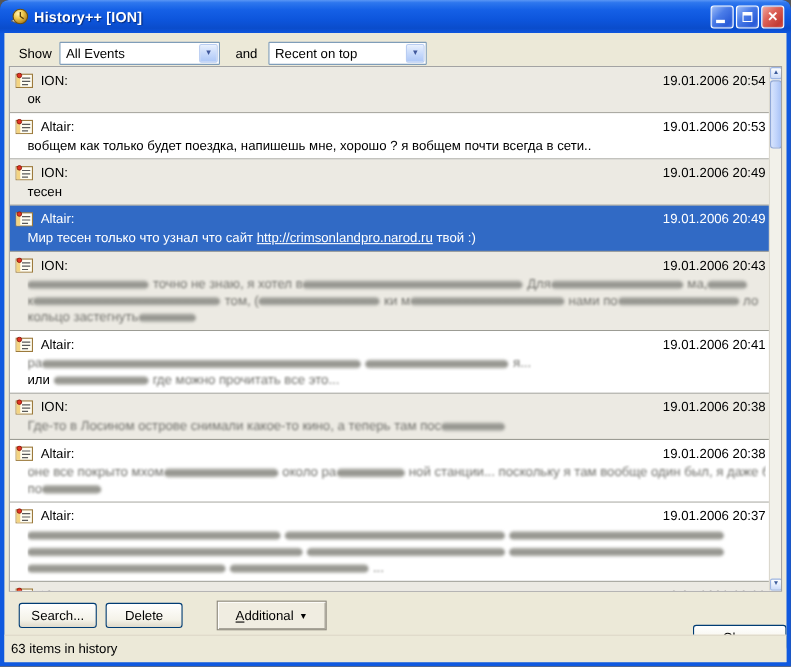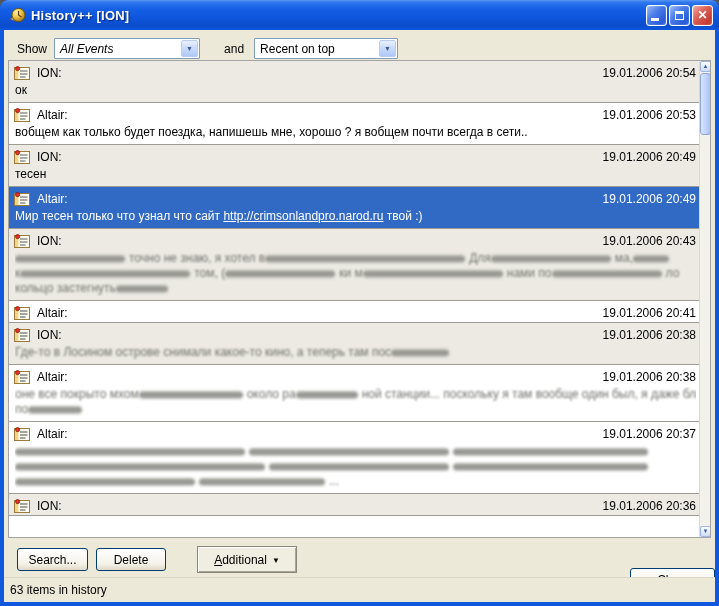--- a/index.html
+++ b/index.html
@@ -43,42 +43,42 @@
     box-shadow:inset 0 -1px 0 #98ACE2;
     overflow:hidden;
   }
   
   .toolbar{position:absolute;top:8px;left:13px;display:flex;align-items:center;justify-content:flex-end;}
   .tb-label{margin-right:7px;}
   .combo{
     height:21px;background:#fff;border:1px solid #7F9DB9;border-radius:1px;
     display:flex;align-items:center;cursor:default;
   }
-  .combo-1{width:146px;margin-right:24px;font-style:italic;}
+  .combo-1{width:146px;margin-right:14px;}
   .combo-2{width:144px;margin-left:10px;}
   .combo-value{flex:1;padding:0 5px;white-space:nowrap;overflow:hidden;}
   .combo-btn{
     width:17px;height:17px;margin:1px;border:1px solid #B9CDF2;border-radius:2px;
     background:linear-gradient(180deg,#E8F0FD 0%,#CBDCFB 45%,#AEC8F7 100%);
     color:#40589C;font-size:7px;line-height:16px;text-align:center;
   }
   
   .hlist{
     position:absolute;top:30px;left:4px;width:703px;height:478px;
     background:#fff;border:1px solid #a3a3a3;overflow:hidden;
   }
   .row{border-bottom:1px solid #9C9C94;cursor:default;}
   .row-in{background:#ECEAE3;}
   .row-out{background:#FFFFFF;}
   .row-sel{background:#316AC5;color:#fff;}
   .row-hdr{display:flex;align-items:center;height:21px;padding:2px 14px 0 5px;}
   .msg-icon{width:16px;height:14px;flex:0 0 auto;}
   .author{margin-left:7px;flex:1;white-space:nowrap;overflow:hidden;}
   .tstamp{white-space:nowrap;}
-  .row-lines{padding:1px 14px 4px 6px;}
+  .row-lines{padding:1px 14px 4px 6px;margin-left:10px;}
   .line{height:15px;line-height:15px;white-space:nowrap;overflow:hidden;}
   .ghost{color:#71716C;filter:blur(1.1px);}
   .smudge{
     display:inline-block;height:8px;border-radius:4px;margin:0 4px -1px 0;
     background:linear-gradient(180deg,#B2B2AC 0%,#8E8E88 55%,#C0C0BA 100%);
     filter:blur(1.4px);
   }
   .msg-link{color:inherit;text-decoration:underline;cursor:pointer;}
   
   .sb{position:absolute;top:0;right:0;bottom:0;width:11px;background:#F2F1EA;border-left:1px solid #DBD8CE;}
@@ -265,20 +265,24 @@
               <rect x="0.5" y="1.5" width="15" height="12" fill="#FFFDF2" stroke="#9C7A3C"></rect>
               <rect x="1" y="2" width="3.4" height="11" fill="#F3D482"></rect>
               <line x1="6" y1="5" x2="13.5" y2="5" stroke="#5A5A5A" stroke-width="1.1"></line>
               <line x1="6" y1="8" x2="13.5" y2="8" stroke="#5A5A5A" stroke-width="1.1"></line>
               <line x1="6" y1="11" x2="11.5" y2="11" stroke="#5A5A5A" stroke-width="1.1"></line>
               <circle cx="3.6" cy="2.6" r="2.1" fill="#E23420" stroke="#7E1008" stroke-width="0.7"></circle>
             </svg>
             <span class="author">Altair:</span>
             <span class="tstamp">19.01.2006 20:41</span>
           </div>
+          <div class="row-lines">
+            <div class="line"><span class="ghost">ра</span><span class="smudge" style="width: 290px;"></span><span class="smudge" style="width: 130px;"></span><span class="ghost">я...</span></div>
+            <div class="line"><span>или </span><span class="smudge" style="width: 86px;"></span><span class="ghost">где можно прочитать все это...</span></div>
+          </div>
         </div>
         <div class="row row-in">
           <div class="row-hdr">
             <svg viewBox="0 0 16 14" class="msg-icon">
               <rect x="0.5" y="1.5" width="15" height="12" fill="#FFFDF2" stroke="#9C7A3C"></rect>
               <rect x="1" y="2" width="3.4" height="11" fill="#F3D482"></rect>
               <line x1="6" y1="5" x2="13.5" y2="5" stroke="#5A5A5A" stroke-width="1.1"></line>
               <line x1="6" y1="8" x2="13.5" y2="8" stroke="#5A5A5A" stroke-width="1.1"></line>
               <line x1="6" y1="11" x2="11.5" y2="11" stroke="#5A5A5A" stroke-width="1.1"></line>
               <circle cx="3.6" cy="2.6" r="2.1" fill="#E23420" stroke="#7E1008" stroke-width="0.7"></circle>

